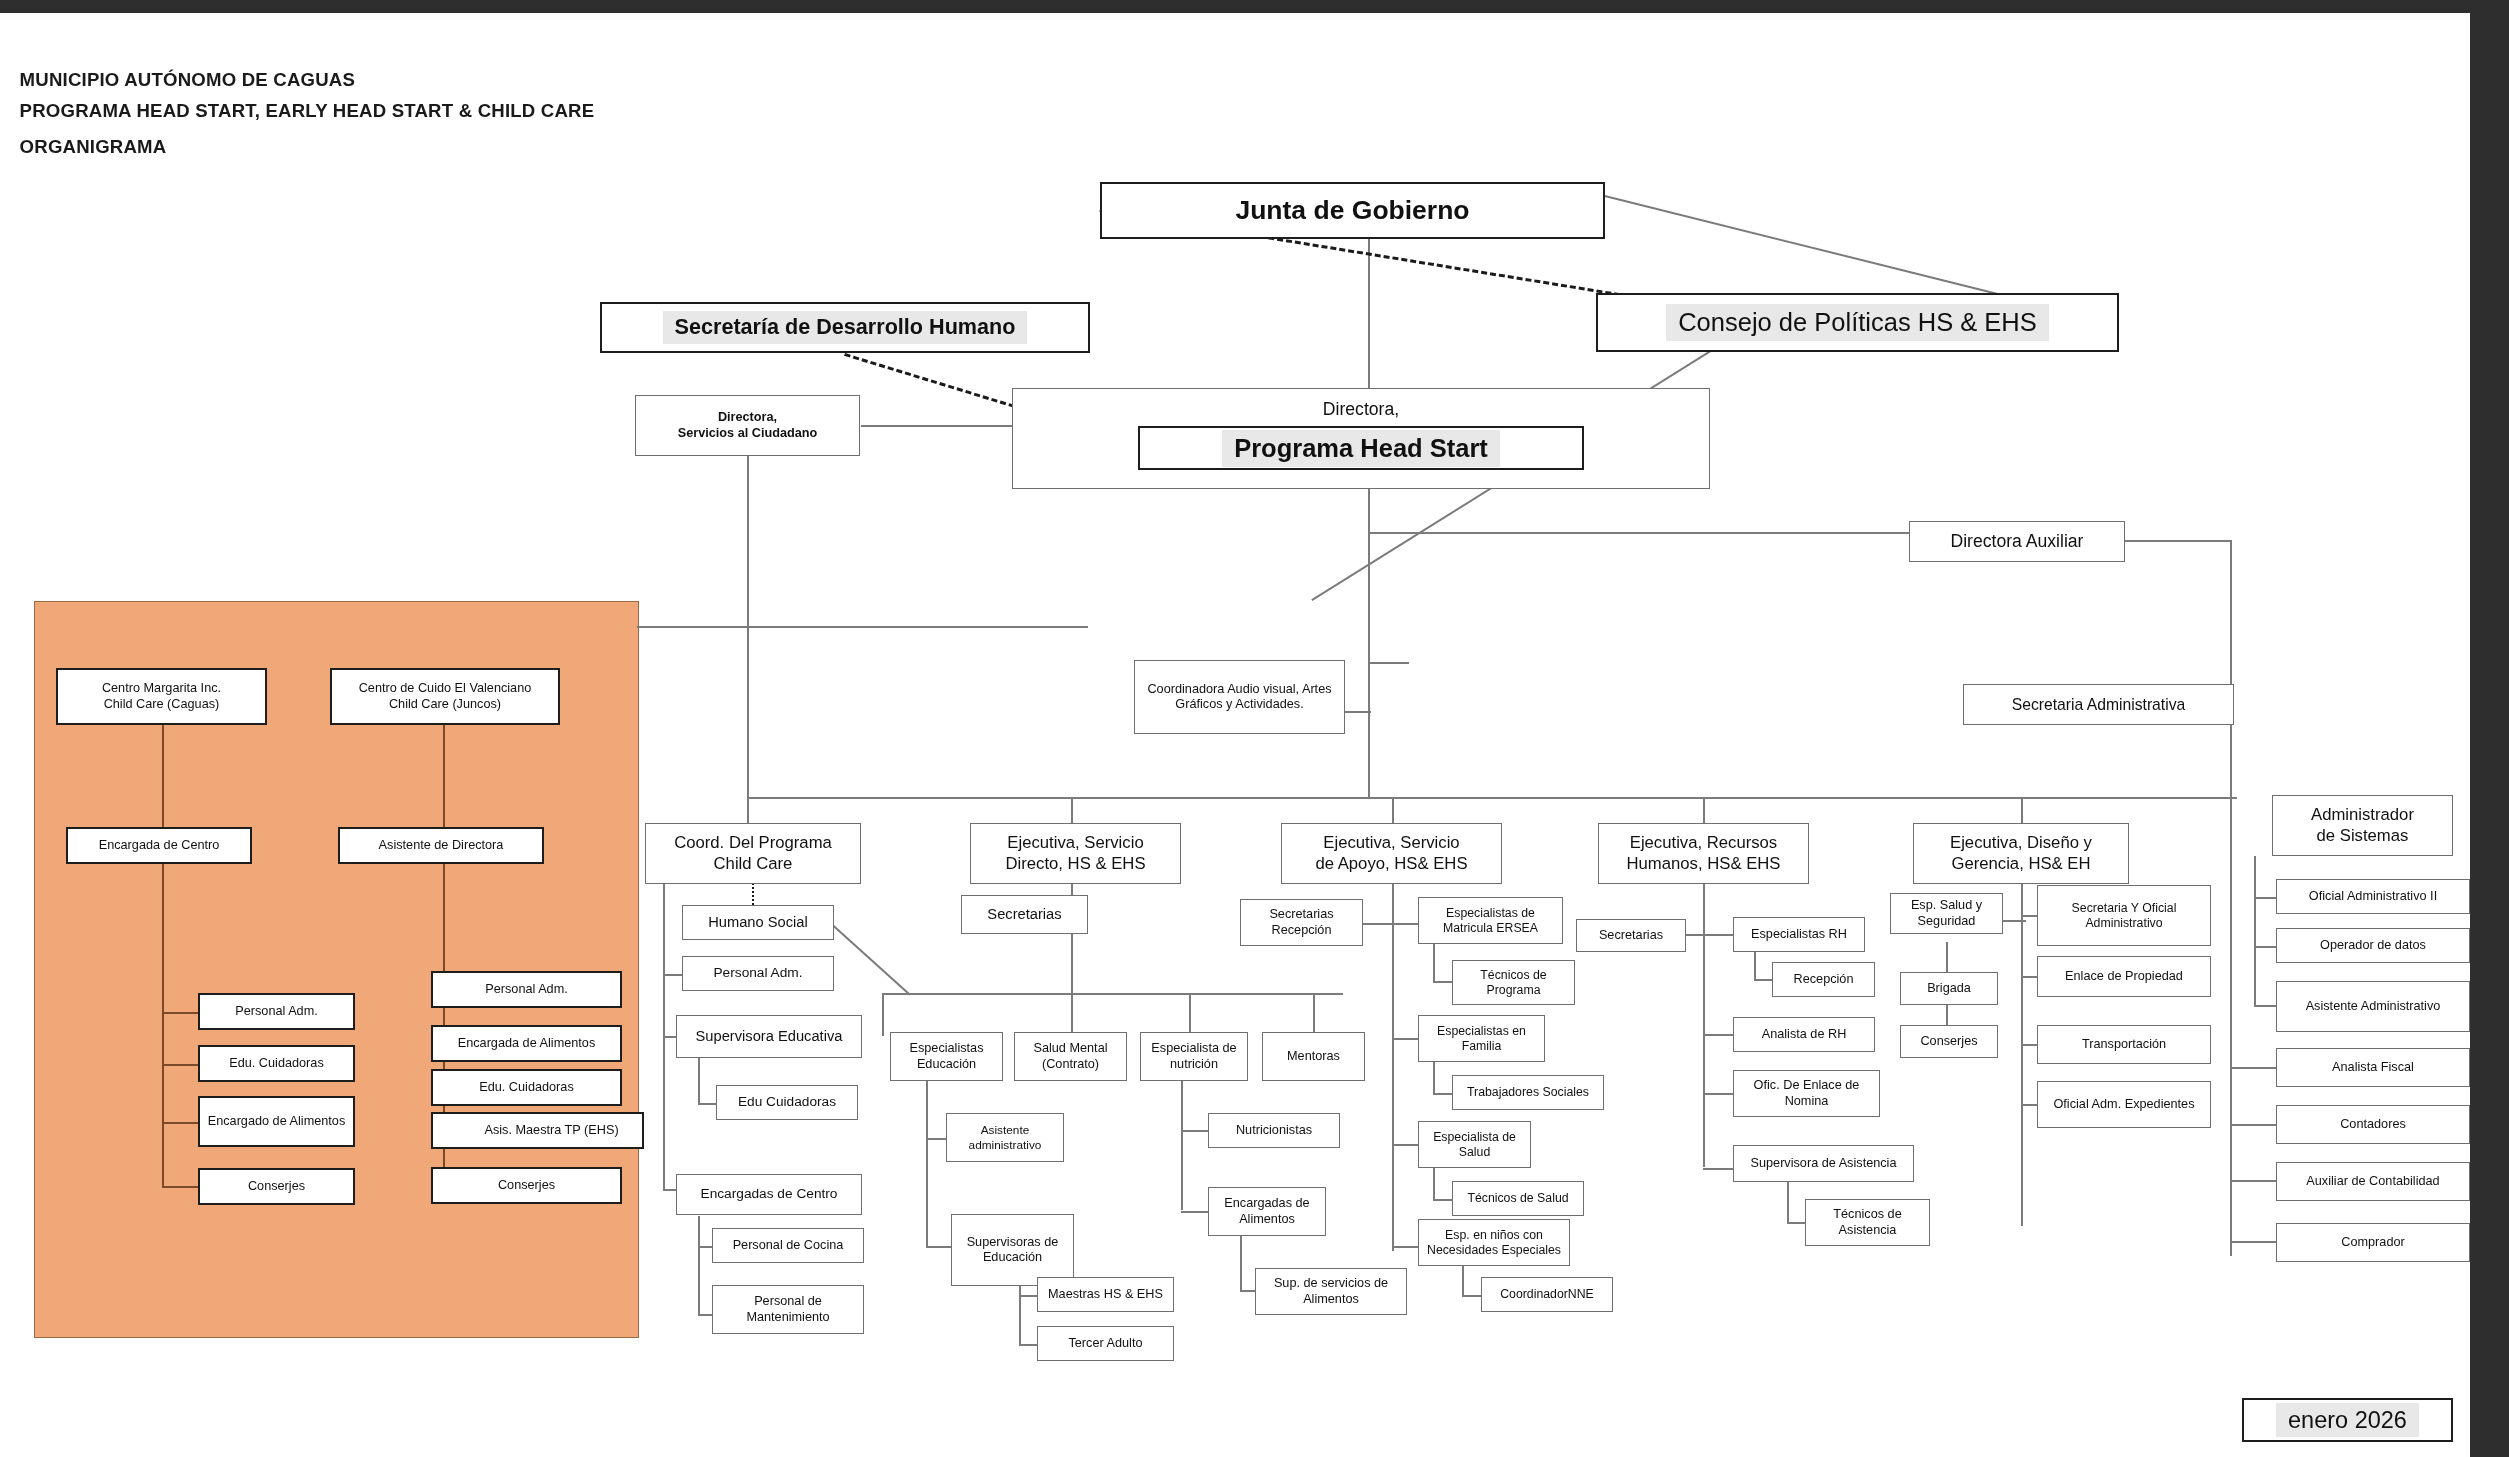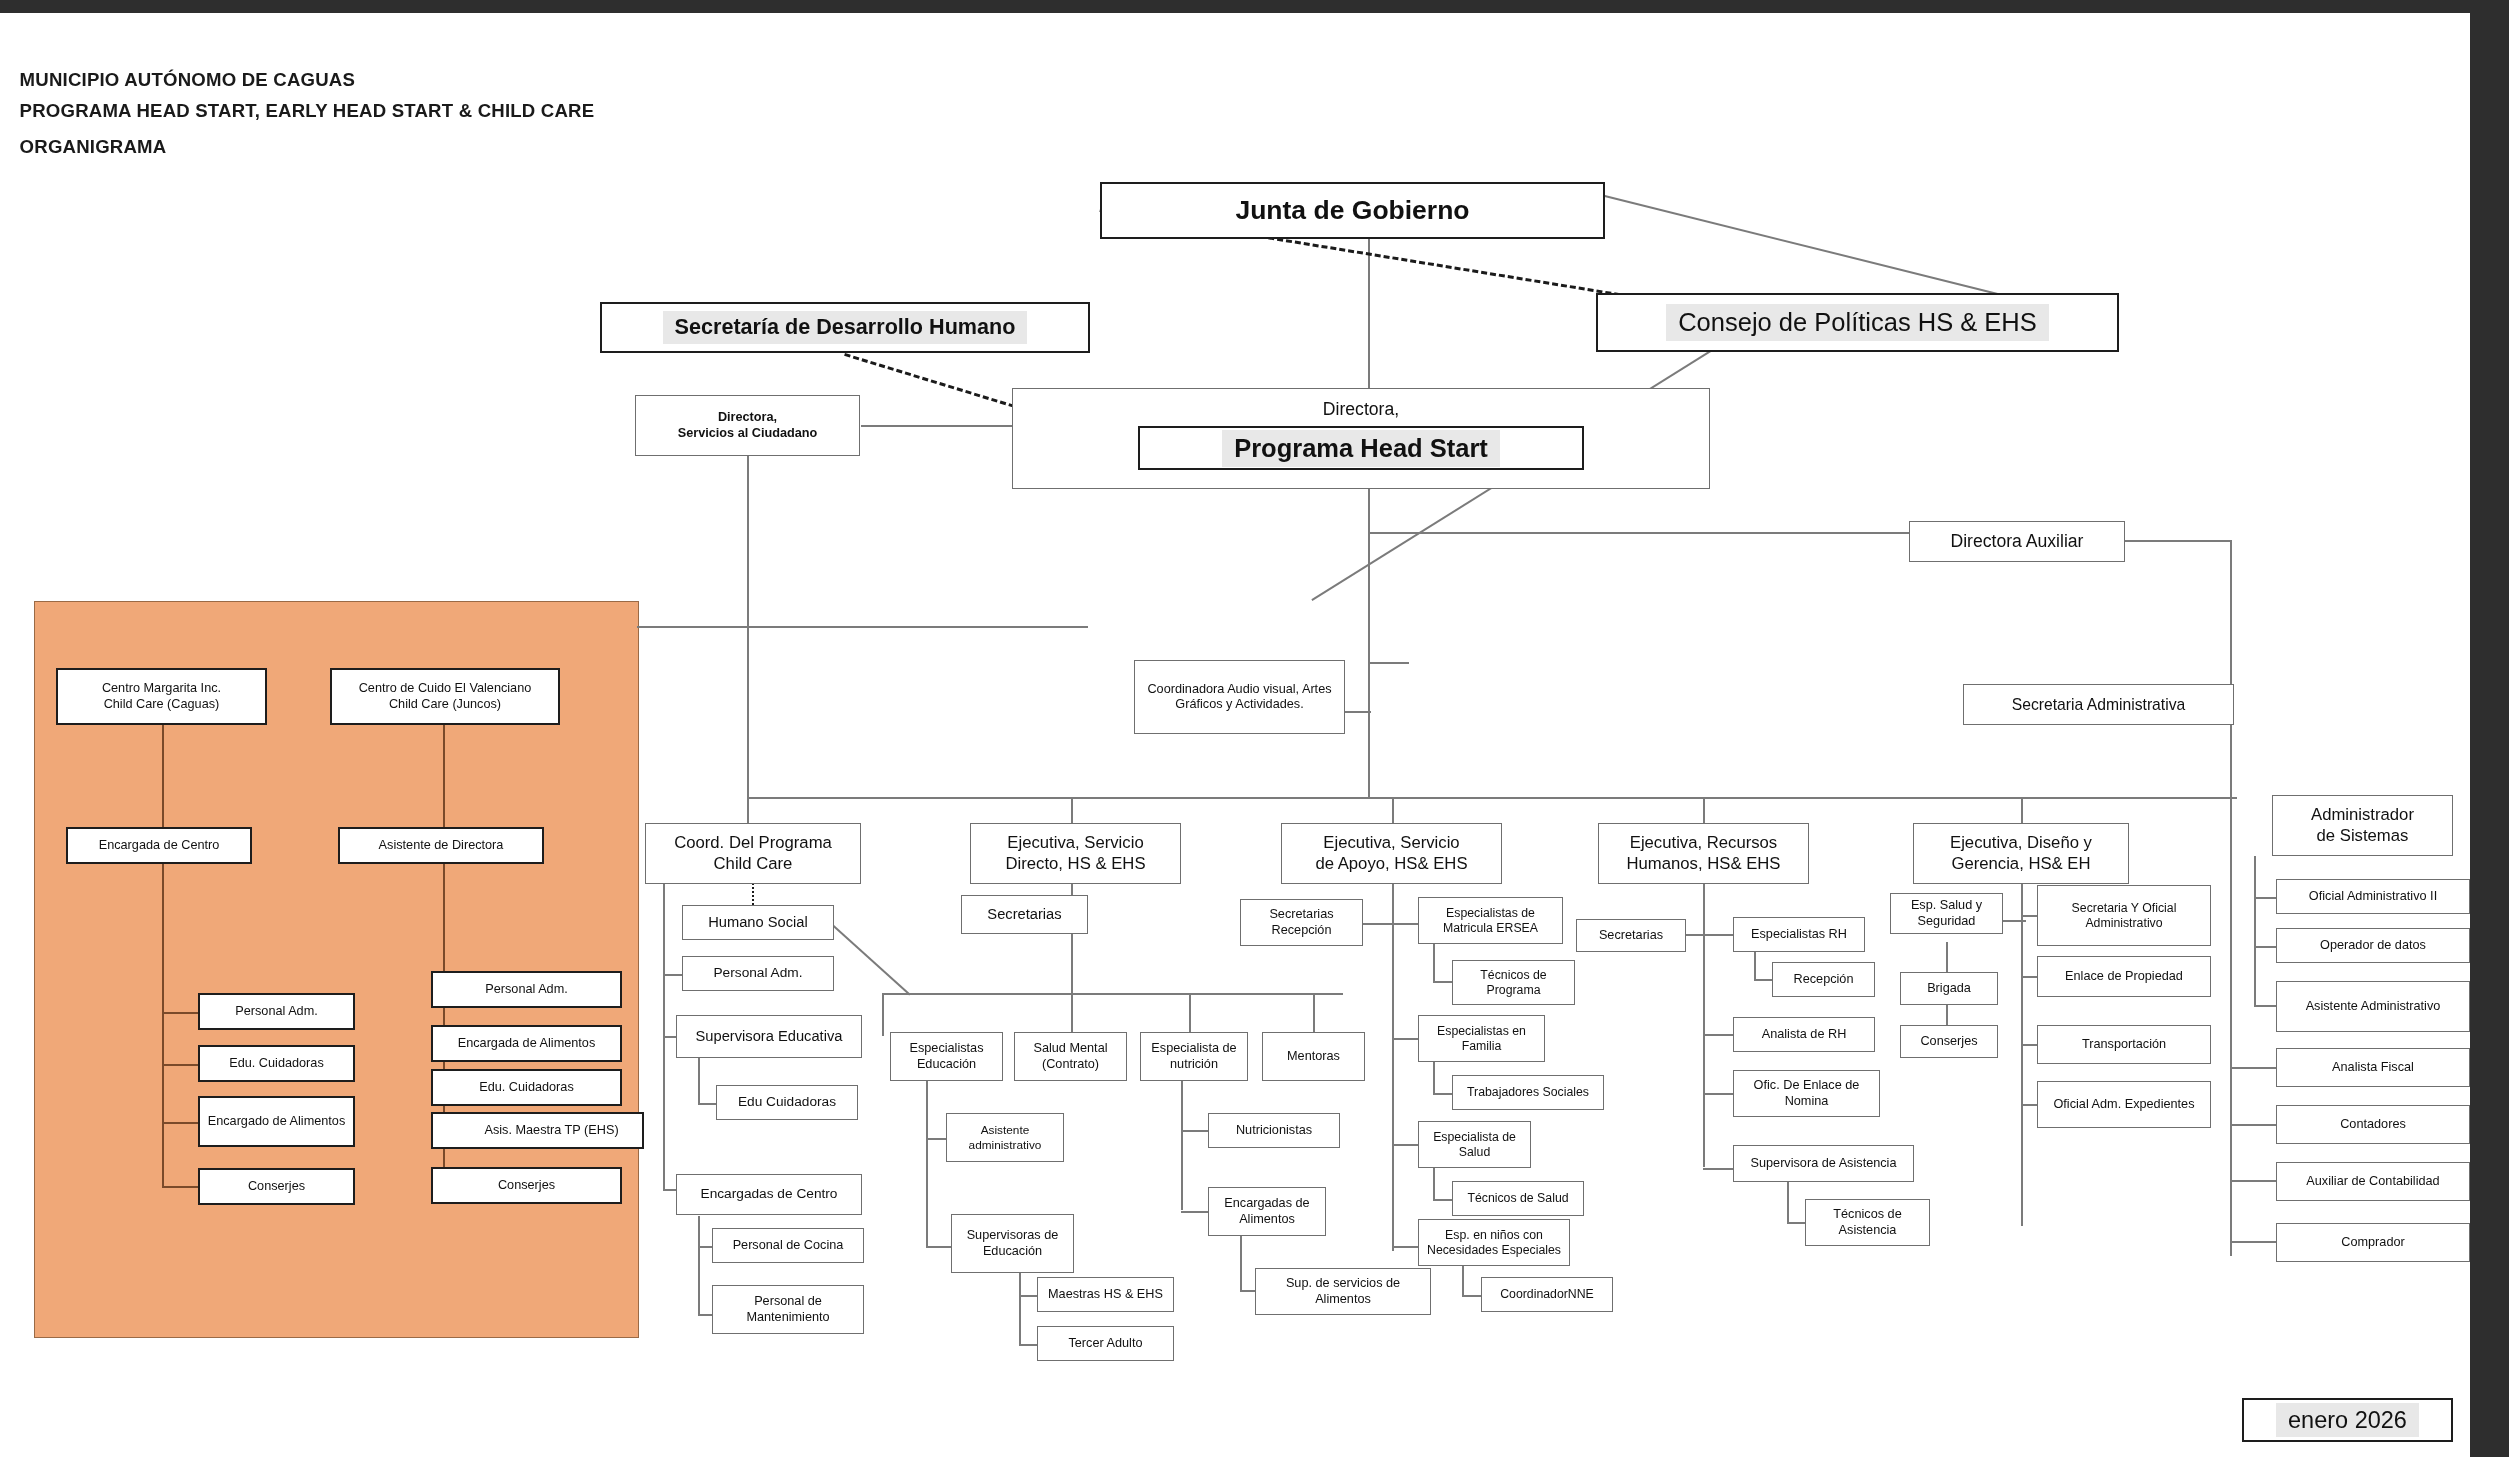--- a/index.html
+++ b/index.html
@@ -257,21 +257,21 @@
   <div class="box" style="left:1262px;top:1019px;width:103px;height:49px;font-size:12.7px;">
     <span>Mentoras</span>
   </div>
 
   <div class="ln lnv" style="left:926px;top:1068px;width:2px;height:167px;"></div>
   <div class="ln lnh" style="left:926px;top:1125px;width:22.5px;"></div>
   <div class="box" style="left:946px;top:1100px;width:118px;height:49px;font-size:11.8px;">
     <span>Asistente administrativo</span>
   </div>
   <div class="ln lnh" style="left:926px;top:1233px;width:27.4px;"></div>
-  <div class="box" style="left:951px;top:1201px;width:123px;height:59px;font-size:12.7px;">
+  <div class="box" style="left:951px;top:1201px;width:123px;height:72px;font-size:12.7px;">
     <span>Supervisoras de Educación</span>
   </div>
   <div class="ln lnv" style="left:1019px;top:1259px;width:2px;height:74px;"></div>
   <div class="ln lnh" style="left:1019px;top:1282px;width:21.6px;"></div>
   <div class="box" style="left:1037px;top:1264px;width:137px;height:35px;font-size:12.7px;">
     <span>Maestras HS &amp; EHS</span>
   </div>
   <div class="ln lnh" style="left:1019px;top:1331px;width:21.6px;"></div>
   <div class="box" style="left:1037px;top:1313px;width:137px;height:35px;font-size:12.7px;">
     <span>Tercer Adulto</span>
@@ -281,21 +281,21 @@
   <div class="ln lnh" style="left:1181px;top:1117px;width:28px;"></div>
   <div class="box" style="left:1208px;top:1100px;width:132px;height:35px;font-size:12.7px;">
     <span>Nutricionistas</span>
   </div>
   <div class="ln lnh" style="left:1181px;top:1198px;width:28px;"></div>
   <div class="box" style="left:1208px;top:1174px;width:118px;height:49px;font-size:12.7px;">
     <span>Encargadas de Alimentos</span>
   </div>
   <div class="ln lnv" style="left:1240px;top:1223px;width:2px;height:55px;"></div>
   <div class="ln lnh" style="left:1240px;top:1277px;width:17.6px;"></div>
-  <div class="box" style="left:1255px;top:1255px;width:176px;height:47px;font-size:12.7px;">
+  <div class="box" style="left:1255px;top:1255px;width:152px;height:47px;font-size:12.7px;">
     <span>Sup. de servicios de Alimentos</span>
   </div>
 
   <div class="box" style="left:1281px;top:810px;width:221px;height:61px;font-size:16.7px;">
     <span>
       <span>Ejecutiva, Servicio</span><br>
       <span>de Apoyo, HS&amp; EHS</span>
     </span>
   </div>
   <div class="ln lnv" style="left:1392px;top:870px;width:2px;height:368px;"></div>

